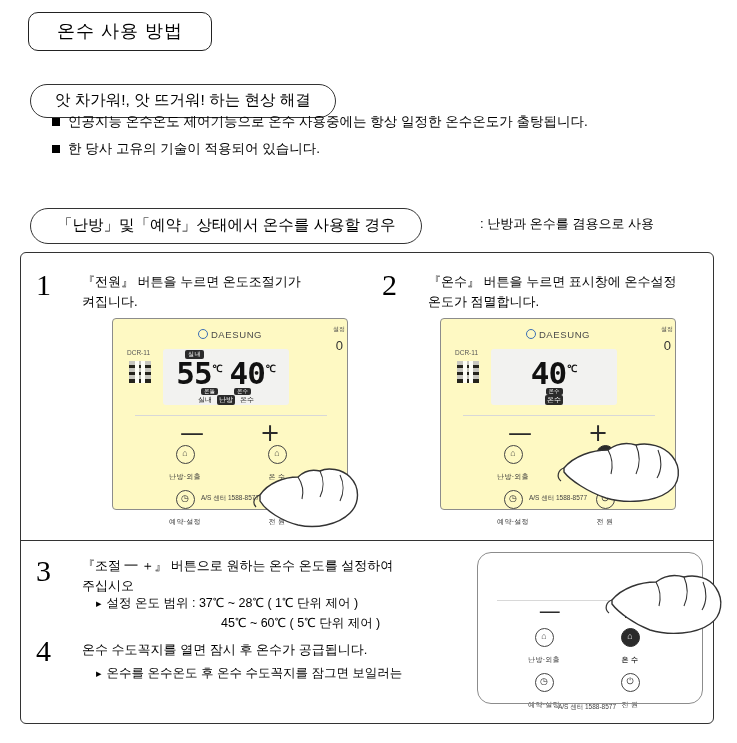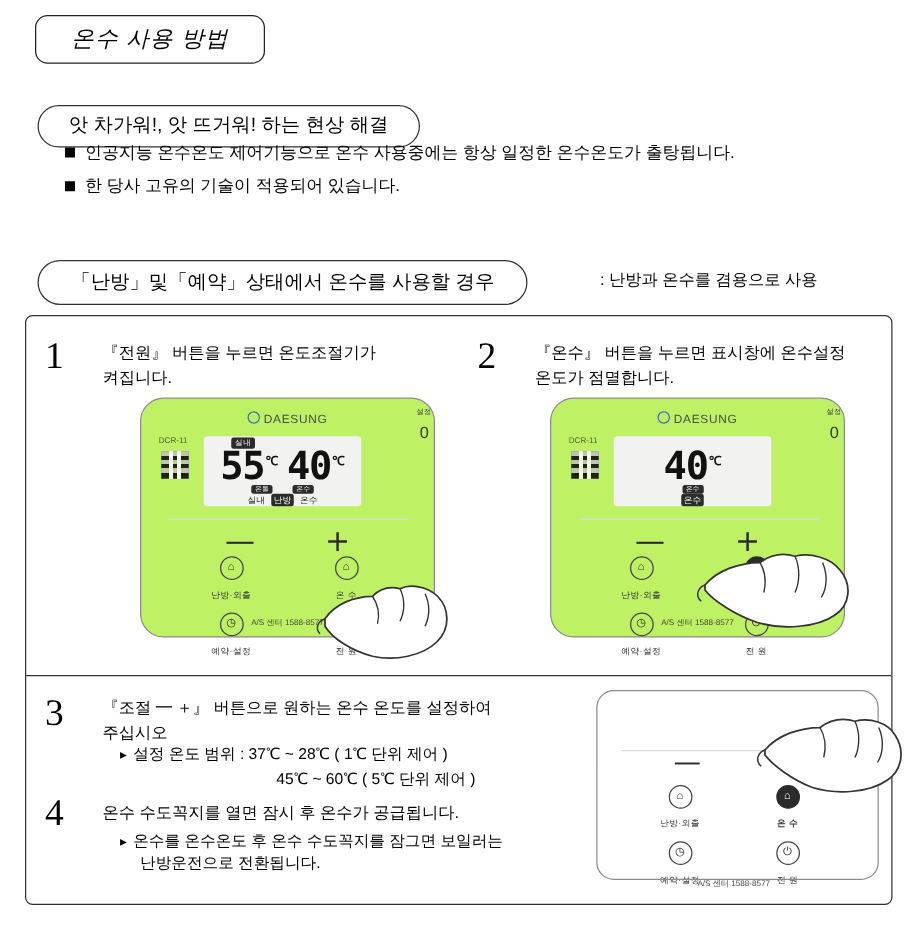--- a/index.html
+++ b/index.html
@@ -25,21 +25,20 @@
   .title-box {
     position: absolute;
     left: 28px;
     top: 12px;
     padding: 6px 28px 7px 28px;
     border: 1.6px solid #222;
     border-radius: 10px;
     font-size: 18px;
     letter-spacing: 1px;
     background: #fff;
-    font-style: italic;
   }
 
   
   .pill {
     position: absolute;
     left: 30px;
     top: 84px;
     padding: 5px 24px 6px 24px;
     border: 1.3px solid #333;
     border-radius: 20px;
@@ -129,22 +128,22 @@
     line-height: 1.5;
     margin-left: 10px;
   }
 
   
   .panel {
     position: absolute;
     width: 236px;
     height: 192px;
     border: 1.2px solid #8c8c8c;
-    border-radius: 19px;
-    background: #bef264;
+    border-radius: 4px;
+    background: #fef9c3;
     box-sizing: border-box;
   }
   .brand {
     position: absolute;
     top: 10px;
     left: 0;
     width: 100%;
     text-align: center;
     font-size: 9.5px;
     letter-spacing: 0.6px;
@@ -565,21 +564,20 @@
     <span>주십시오</span>
   </div>
   <div class="sub-line arrow-b" style="left:96px; top:594px;">설정 온도 범위 : 37℃ ~ 28℃ ( 1℃ 단위 제어 )</div>
   <div class="sub-line" style="left:221px; top:614px;">45℃ ~ 60℃ ( 5℃ 단위 제어 )</div>
 
   <div class="stepnum" style="left:36px; top:634px;">4</div>
   <div class="steptext" style="left:72px; top:640px; width:380px;">
     <span>온수 수도꼭지를 열면 잠시 후 온수가 공급됩니다.</span>
   </div>
   <div class="sub-line arrow-b" style="left:96px; top:664px;">온수를 온수온도 후 온수 수도꼭지를 잠그면 보일러는</div>
-  <div class="sub-line" style="left:112px; top:681px;">난방운전으로 전환됩니다.</div>
 
   <div class="panel-small" style="left:497px; top:576px;">
     <div class="hr-line" style="left:0px; top:24px; width:176px;"></div>
     <div class="pm-row" style="top:22px; gap:56px; font-size:22px;">
       <span>—</span>
       <span>+</span>
     </div>
     <div class="btn-grid" style="left:4px; top:52px; width:172px;">
       <div class="btn-cell">
         <span class="btn-ico">⌂</span>

